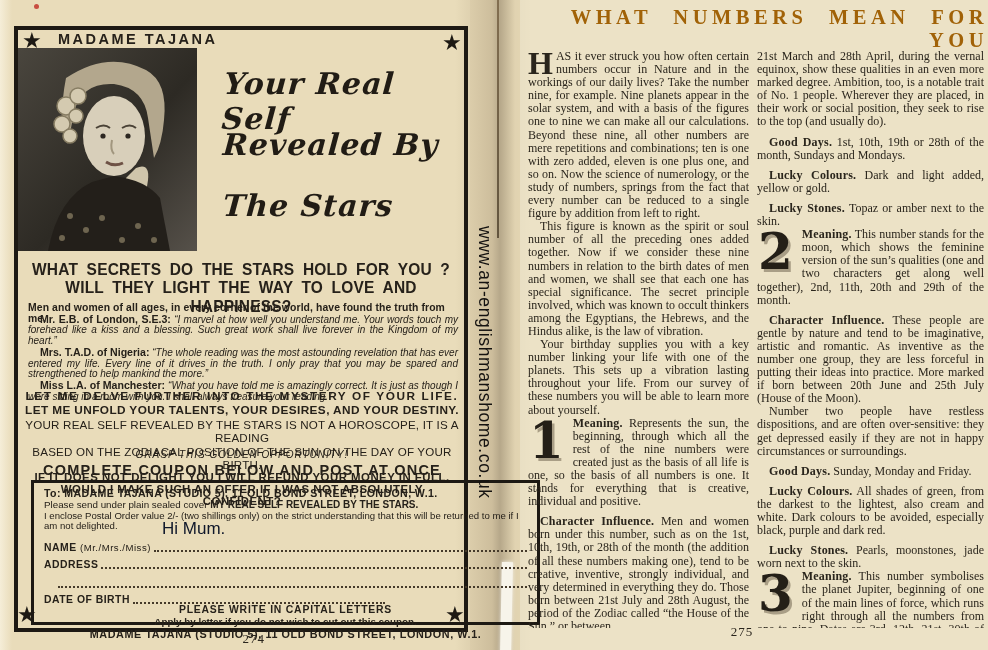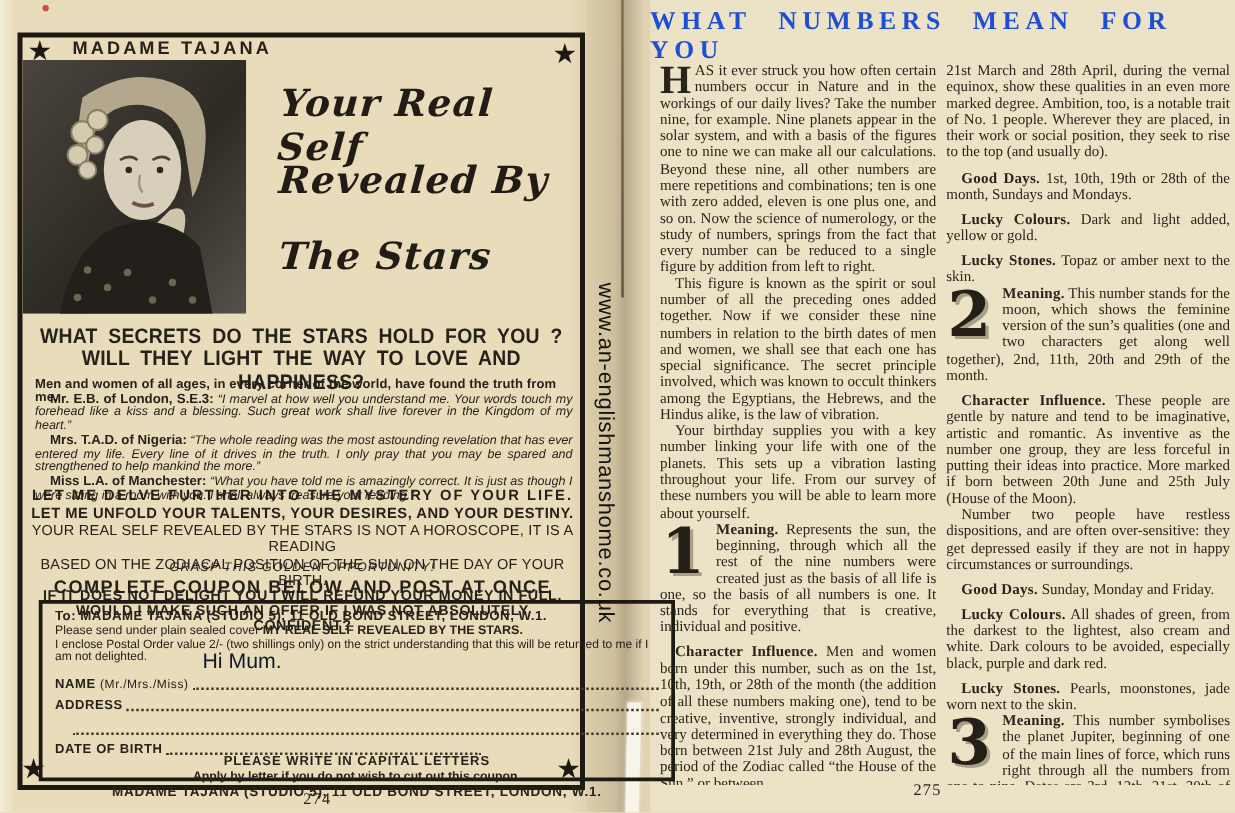--- a/index.html
+++ b/index.html
@@ -94,23 +94,23 @@
     letter-spacing:1px; color:#2a251d; }
   .pageno-left { left:205px; top:631px; width:60px; text-align:right; }
   .pageno-right { left:712px; top:624px; width:60px; text-align:center; }
 
   
   .watermark { position:absolute; left:474px; top:226px; height:404px;
     writing-mode:vertical-rl; font-size:17.5px; letter-spacing:.6px;
     color:#141210; font-family:"Liberation Sans", sans-serif; }
 
   
-  .rp-title { position:absolute; left:520px; top:6px; width:468px; text-align:left;
+  .rp-title { position:absolute; left:520px; top:6px; width:468px; text-align:right;
     font-family:"Liberation Serif", serif; font-weight:bold; font-size:20.5px;
-    letter-spacing:4.5px; word-spacing:12px; color:#1d4ed8; }
+    letter-spacing:4.5px; word-spacing:12px; color:#a16207; }
   .col { position:absolute; top:50px; font-family:"Liberation Serif", serif;
     font-size:12px; line-height:13.1px; text-align:justify; color:#2a251c;
     overflow:hidden; height:578px; }
   .col-left  { left:528px; width:221px; }
   .col-right { left:757px; width:227px; }
   .col p { margin:0; }
   .col .indent { text-indent:12px; }
   .col .sect { margin-top:7px; }
   .col b { letter-spacing:.2px; }
   .dropcap { float:left; font-size:32px; line-height:25px; font-weight:bold;

